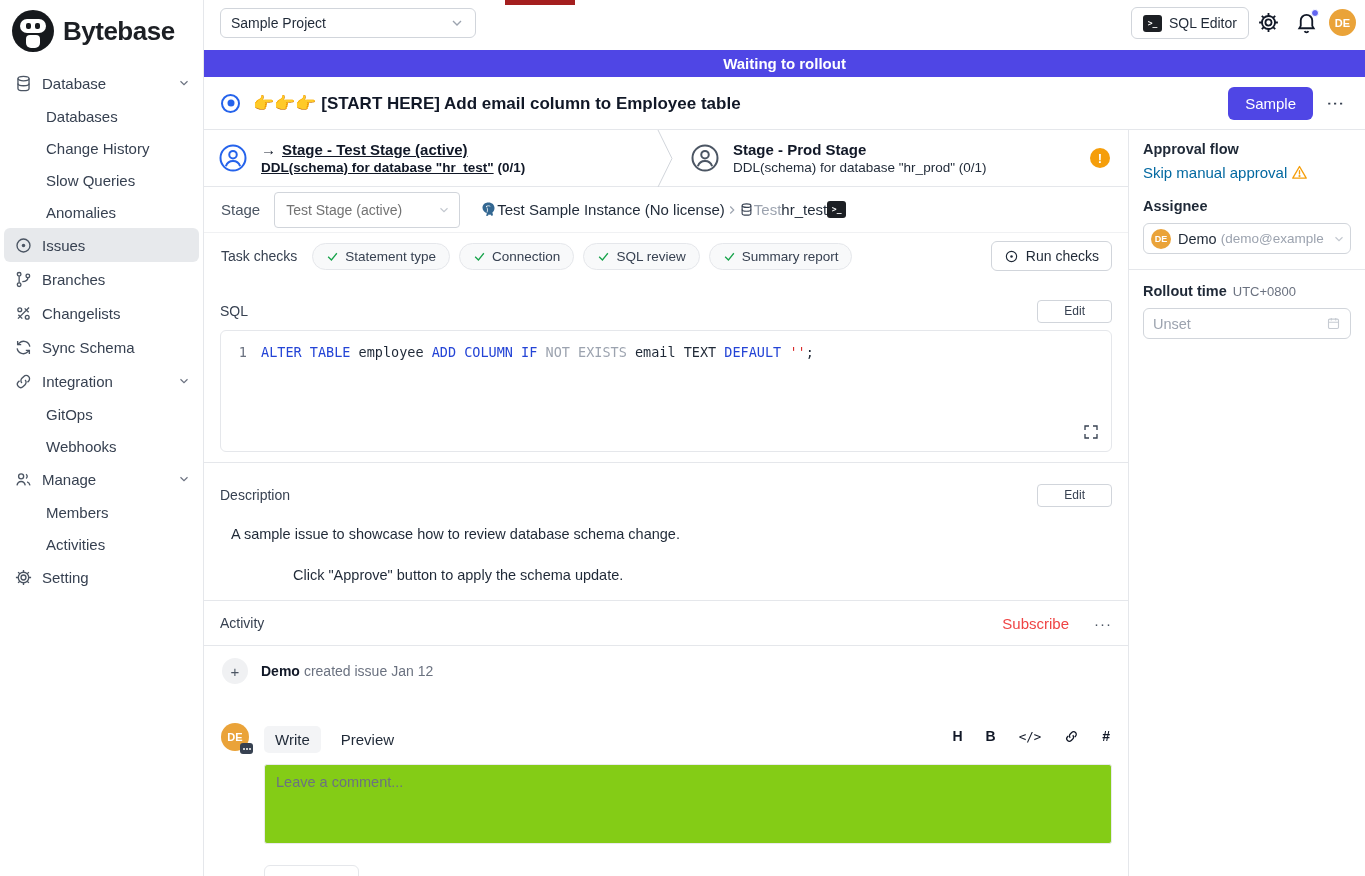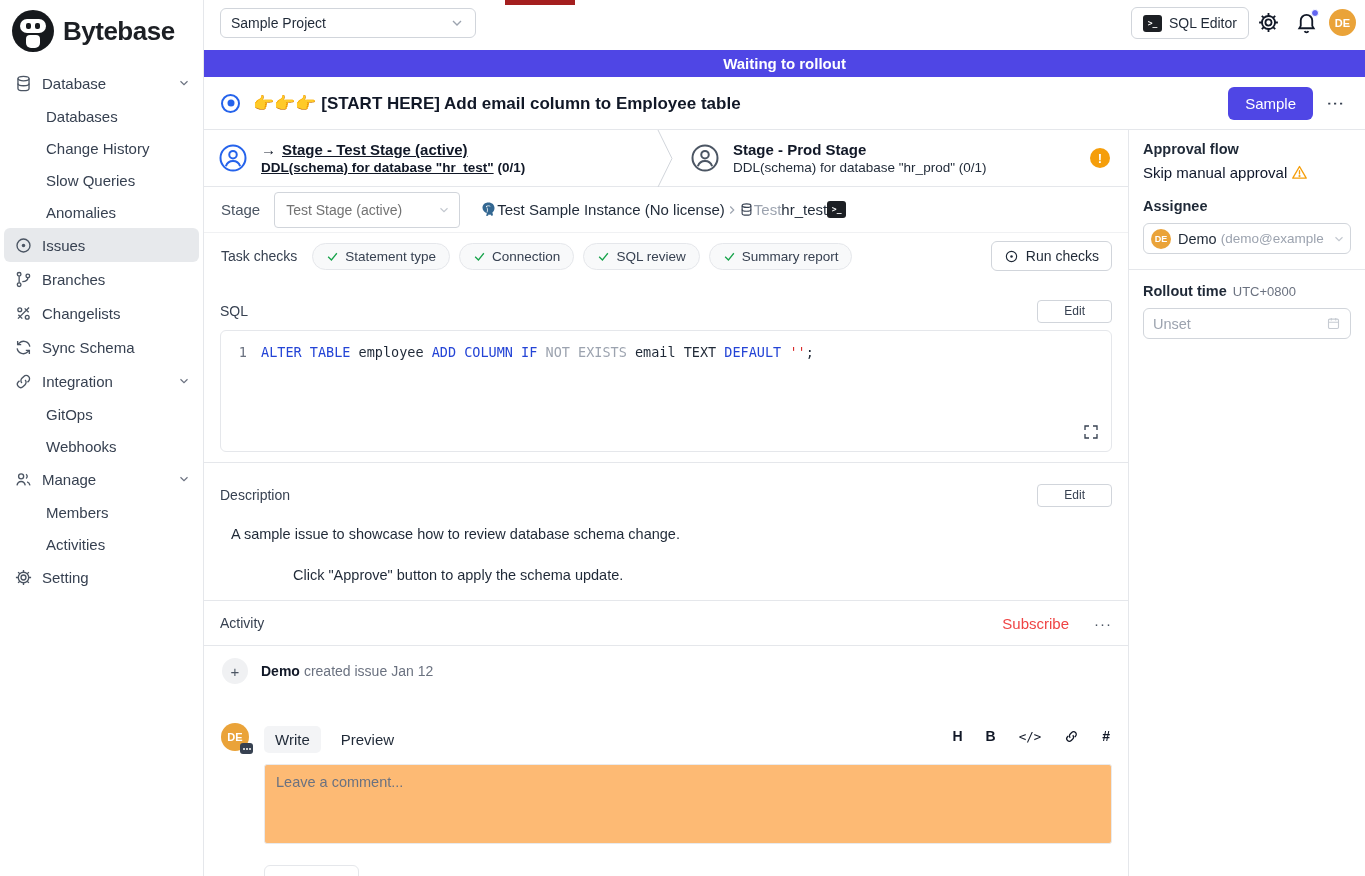--- a/index.html
+++ b/index.html
@@ -121,29 +121,29 @@
   .c-badge { position:absolute; right:-4px; bottom:-3px; width:13px; height:11px; background:#374151; border-radius:3px; display:flex; align-items:center; justify-content:center; gap:1px; }
   .c-badge i { width:2px; height:2px; background:#fff; border-radius:50%; }
   .c-content { margin-left:60px; width:848px; }
   .c-tabs { display:flex; align-items:center; height:32px; position:relative; }
   .c-tab { font-size:15px; color:#1f2937; padding:5px 11px; border-radius:5px; cursor:pointer; }
   .c-tab.sel { background:#f3f4f6; }
   .c-tab + .c-tab { margin-left:9px; }
   .c-tools { position:absolute; right:2px; top:5px; display:flex; align-items:center; gap:23px; color:#111827; }
   .c-tools .t { font-size:14px; font-weight:700; cursor:pointer; }
   .c-tools .t.code-t { font-size:12.5px; font-weight:400; font-family:"DejaVu Sans Mono",monospace; }
-  .c-textarea { margin-top:9px; width:848px; height:80px; background:#fdba74; border:1px solid #e9eaec; border-radius:3px; resize:none; padding:9px 11px; font-size:14.5px; font-family:inherit; color:#1f2937; outline:none; }
+  .c-textarea { margin-top:9px; width:848px; height:80px; background:#84cc16; border:1px solid #e9eaec; border-radius:3px; resize:none; padding:9px 11px; font-size:14.5px; font-family:inherit; color:#1f2937; outline:none; }
   .c-textarea::placeholder { color:#6b7280; }
   .comment-btn { margin-top:17px; height:31px; padding:0 15px; border:1px solid #e5e7eb; background:#fff; border-radius:6px; font-size:14.5px; color:#9ca3af; font-family:inherit; cursor:pointer; }
 
   
   .panel { position:absolute; left:1128px; top:130px; width:237px; height:746px; border-left:1px solid #e5e7eb; background:#fff; }
   .panel-inner { padding:11px 14px 0 14px; }
   .p-h { font-size:14.5px; font-weight:700; color:#1f2937; }
-  .p-skip { margin-top:7px; display:flex; align-items:flex-end; gap:4px; font-size:15px; color:#0f172a; }
+  .p-skip { margin-top:7px; display:flex; align-items:flex-end; gap:4px; font-size:15px; color:#0369a1; }
   .p-assignee-h { margin-top:17px; }
   .p-select { margin-top:9px; height:31px; border:1px solid #d1d5db; border-radius:6px; display:flex; align-items:center; padding:0 4px 0 7px; overflow:hidden; position:relative; cursor:pointer; }
   .p-select .avatar { width:20px; height:20px; font-size:9px; flex:0 0 auto; }
   .p-select .nm { margin-left:7px; font-size:14.5px; color:#1f2937; white-space:nowrap; }
   .p-select .em { margin-left:4px; font-size:13.5px; color:#9ca3af; white-space:nowrap; }
   .p-select .chev { position:absolute; right:4px; top:8px; background:#fff; }
   .p-div { border-top:1px solid #e5e7eb; margin:15px -14px 0 -14px; }
   .p-rt { margin-top:13px; display:flex; align-items:baseline; gap:6px; }
   .p-rt .tz { font-size:13px; color:#6b7280; font-weight:400; }
   .p-input { margin-top:9px; height:31px; border:1px solid #d1d5db; border-radius:6px; display:flex; align-items:center; padding:0 9px; color:#9ca3af; font-size:14.5px; }

